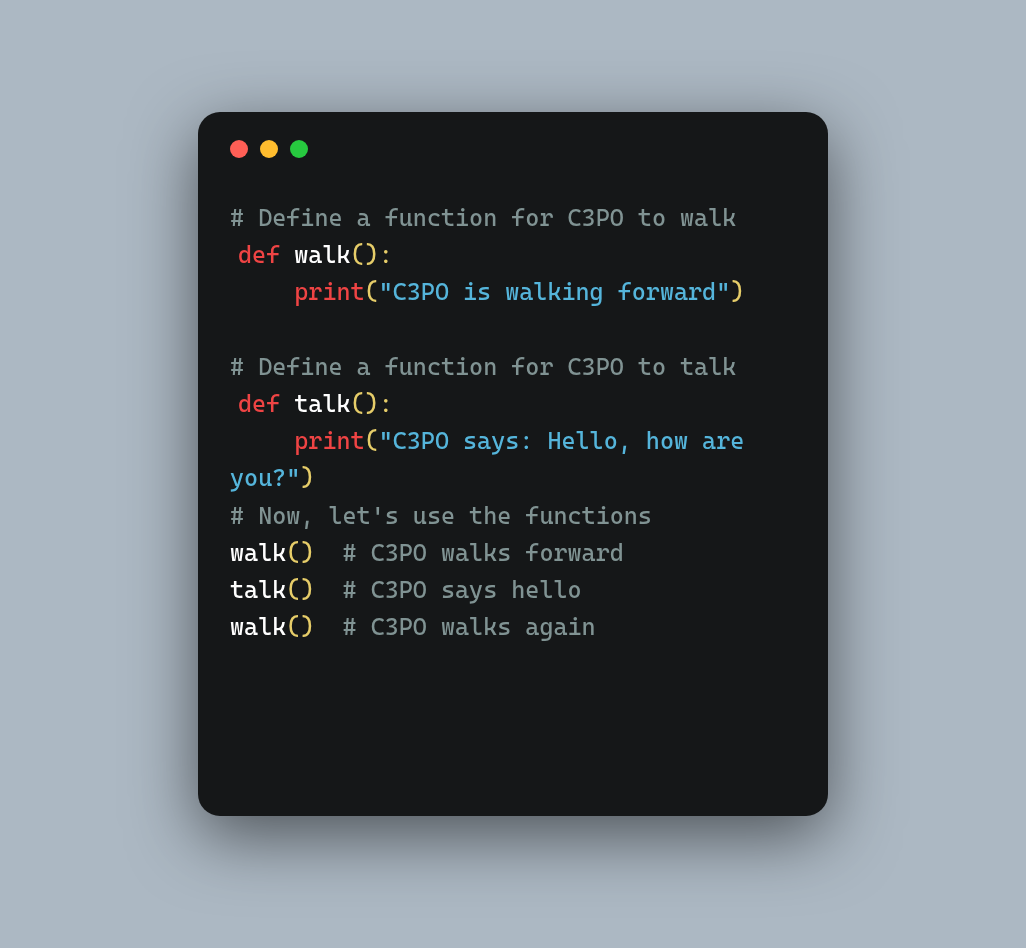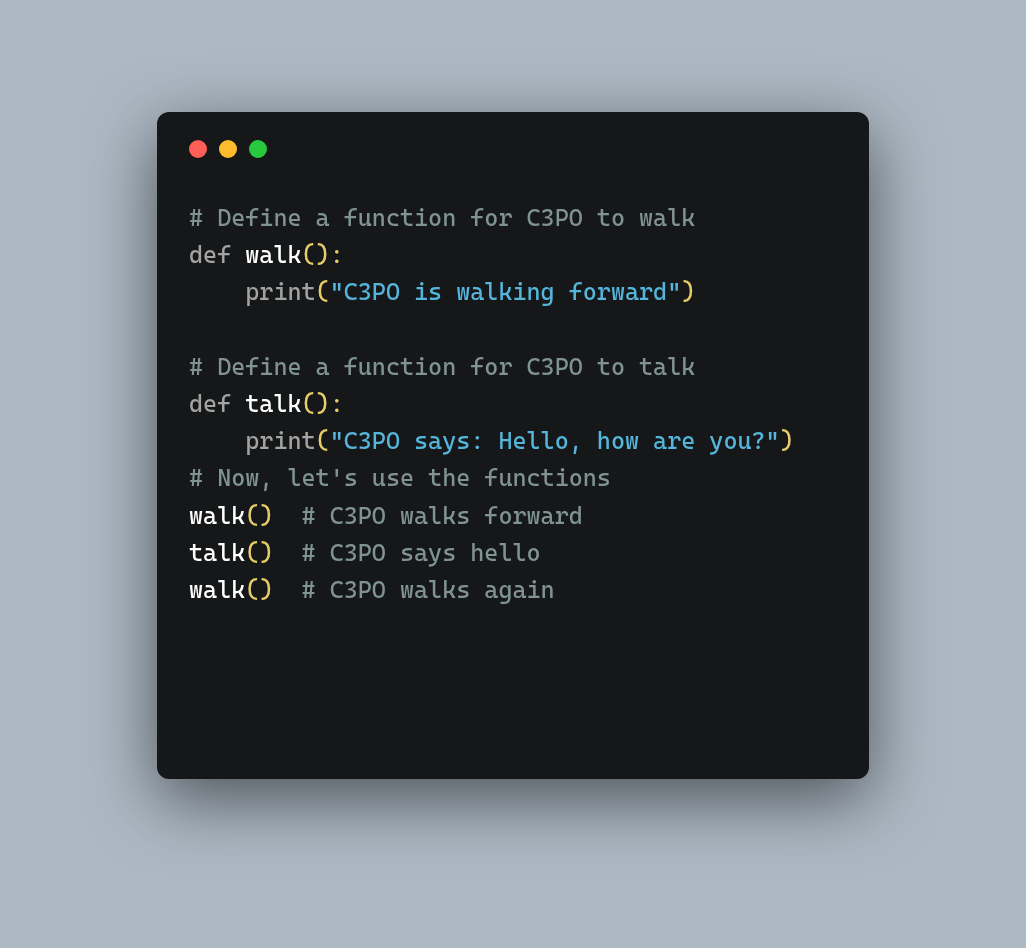--- a/index.html
+++ b/index.html
@@ -11,23 +11,23 @@
       width: 1026px;
       height: 948px;
       background: #acb8c3;
       display: flex;
       align-items: flex-start;
       justify-content: center;
       padding-top: 112px;
       font-family: ui-monospace, 'SF Mono', 'Monaco', 'Cascadia Code', 'Roboto Mono', Consolas, 'Courier New', monospace;
     }
     .window {
-      width: 712px;
+      width: 630px;
       background: #151718;
-      border-radius: 12px;
+      border-radius: 22px;
       box-shadow: 0 20px 68px rgba(0,0,0,0.55);
       padding: 28px 32px 170px 32px;
     }
     .traffic-lights {
       display: flex;
       gap: 12px;
       margin-bottom: 42px;
     }
     .light {
       width: 18px;
@@ -38,21 +38,21 @@
     .light.yellow { background: #ffbd2e; }
     .light.green { background: #27c93f; }
     .code {
       font-size: 24px;
       line-height: 1.55;
       white-space: pre-wrap;
       word-wrap: break-word;
       color: #a7d1e2;
     }
     .tok-comment { color: #809393; }
-    .tok-keyword { color: #a3a3a3; }
+    .tok-keyword { color: #ef4444; margin-left: 8px; }
     .tok-func { color: #ffffff; }
     .tok-paren { color: #e6cd69; }
     .tok-string { color: #55b5db; }
     .tok-default { color: #a7d1e2; }
     .blank { height: 1.55em; }
   </style>
 </head>
 <body>
 
 <div class="window">

